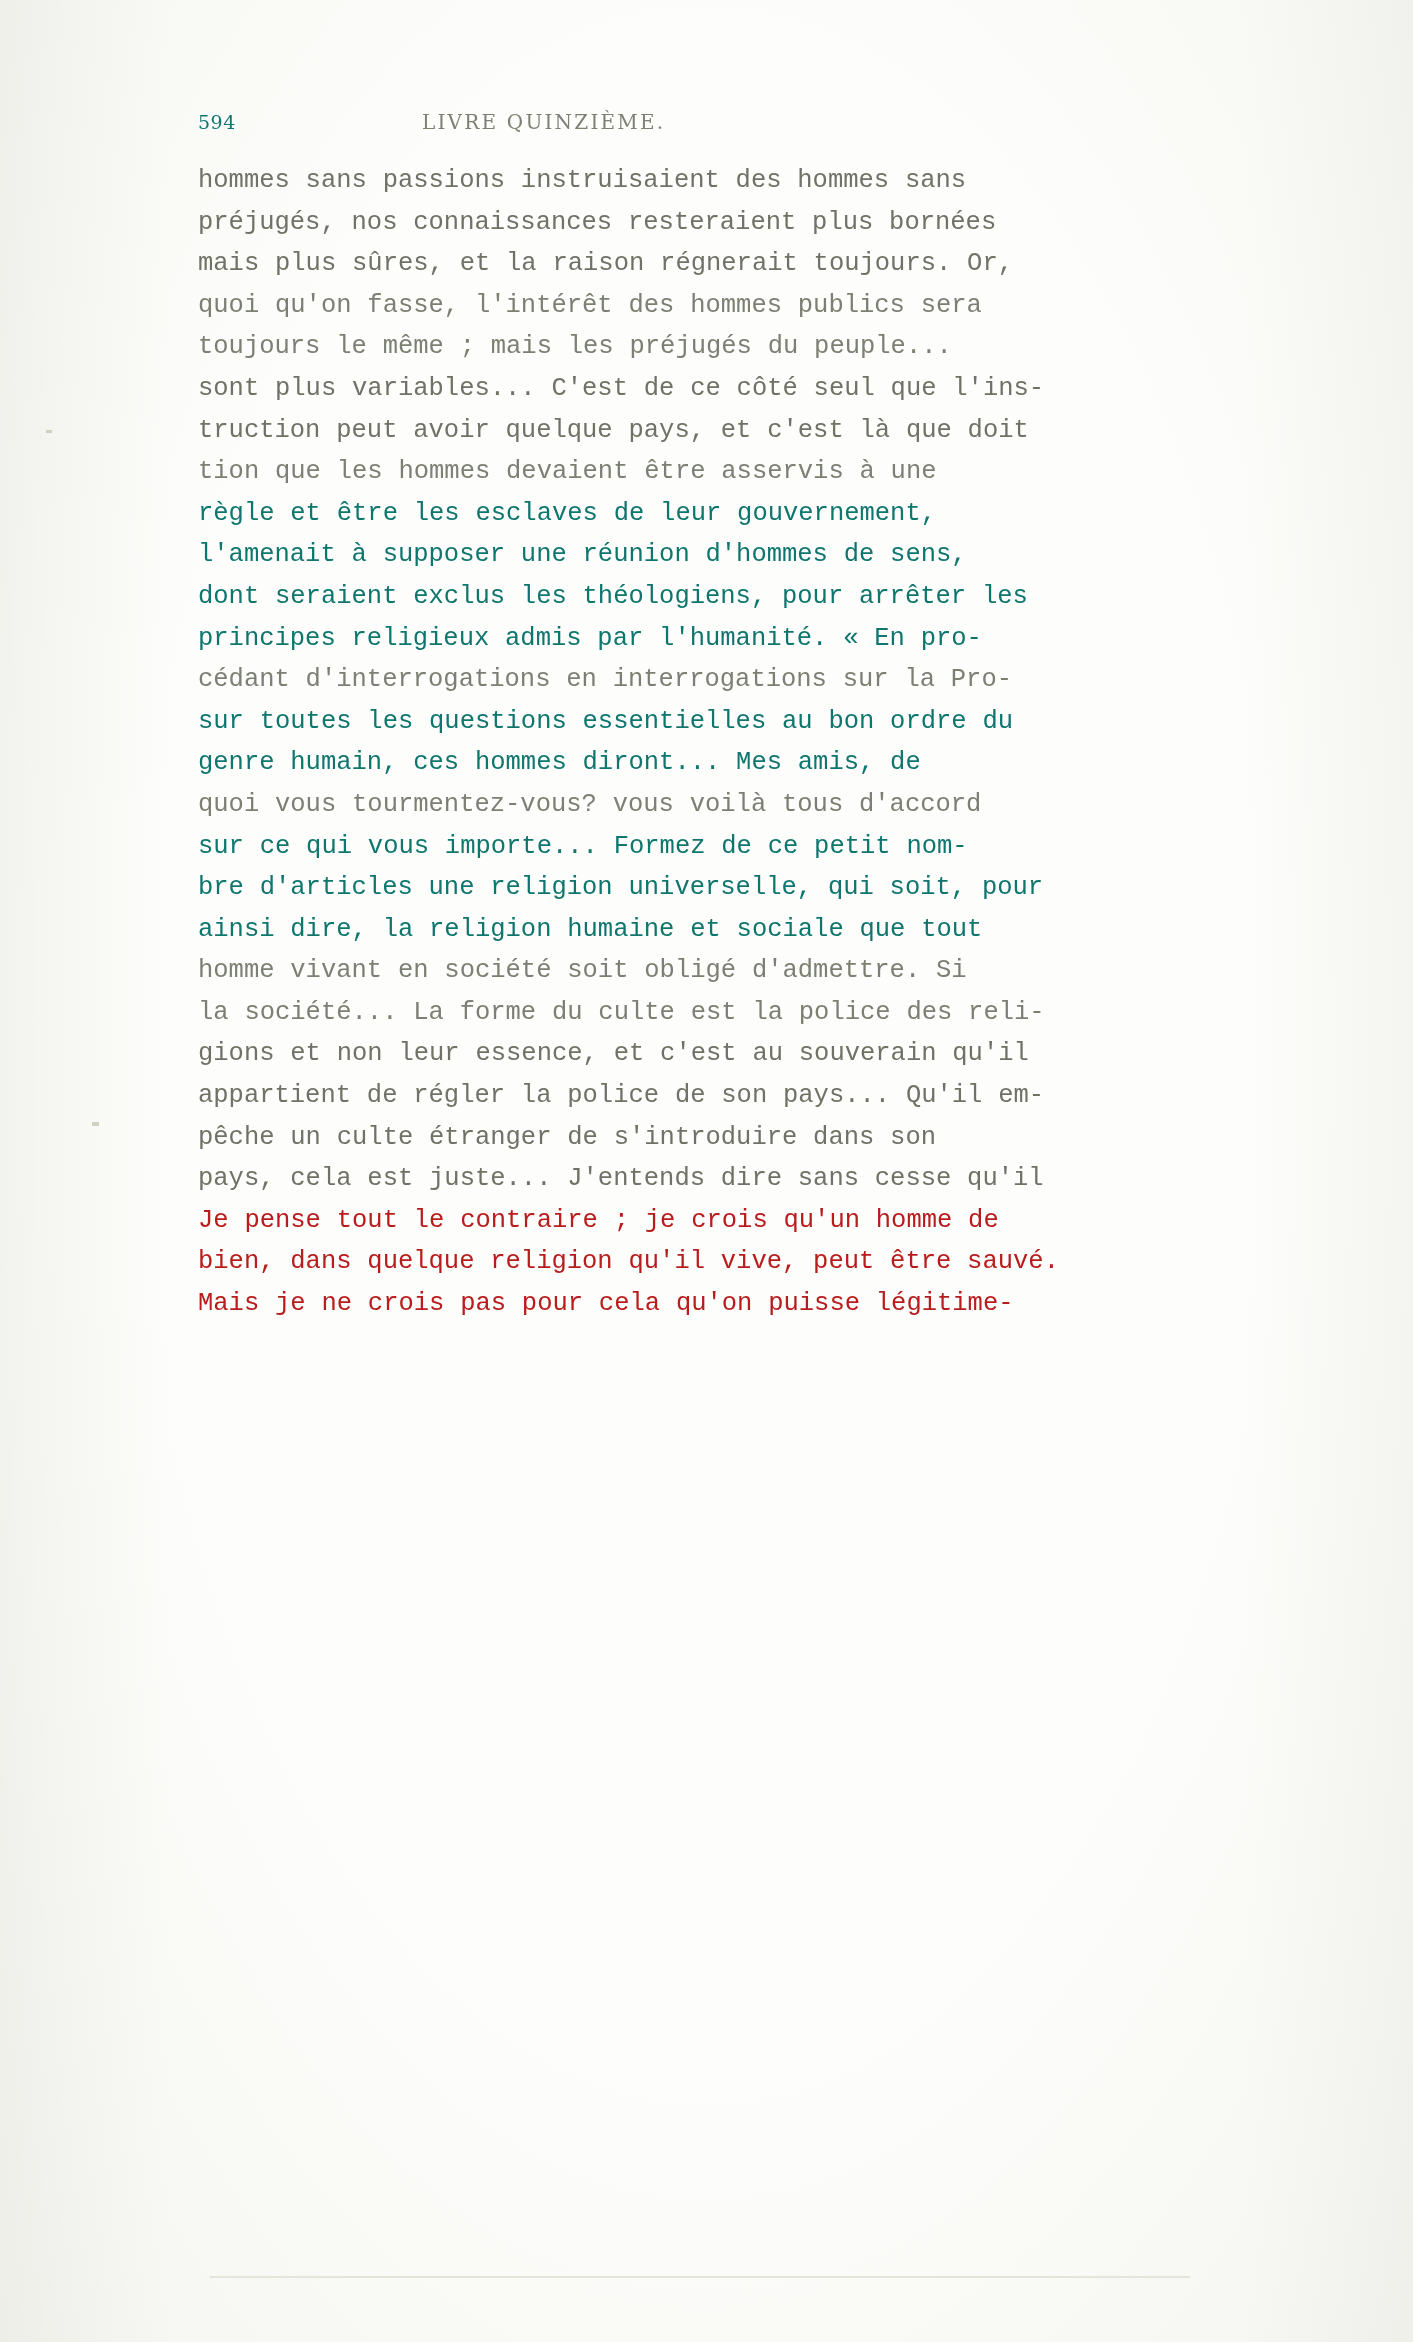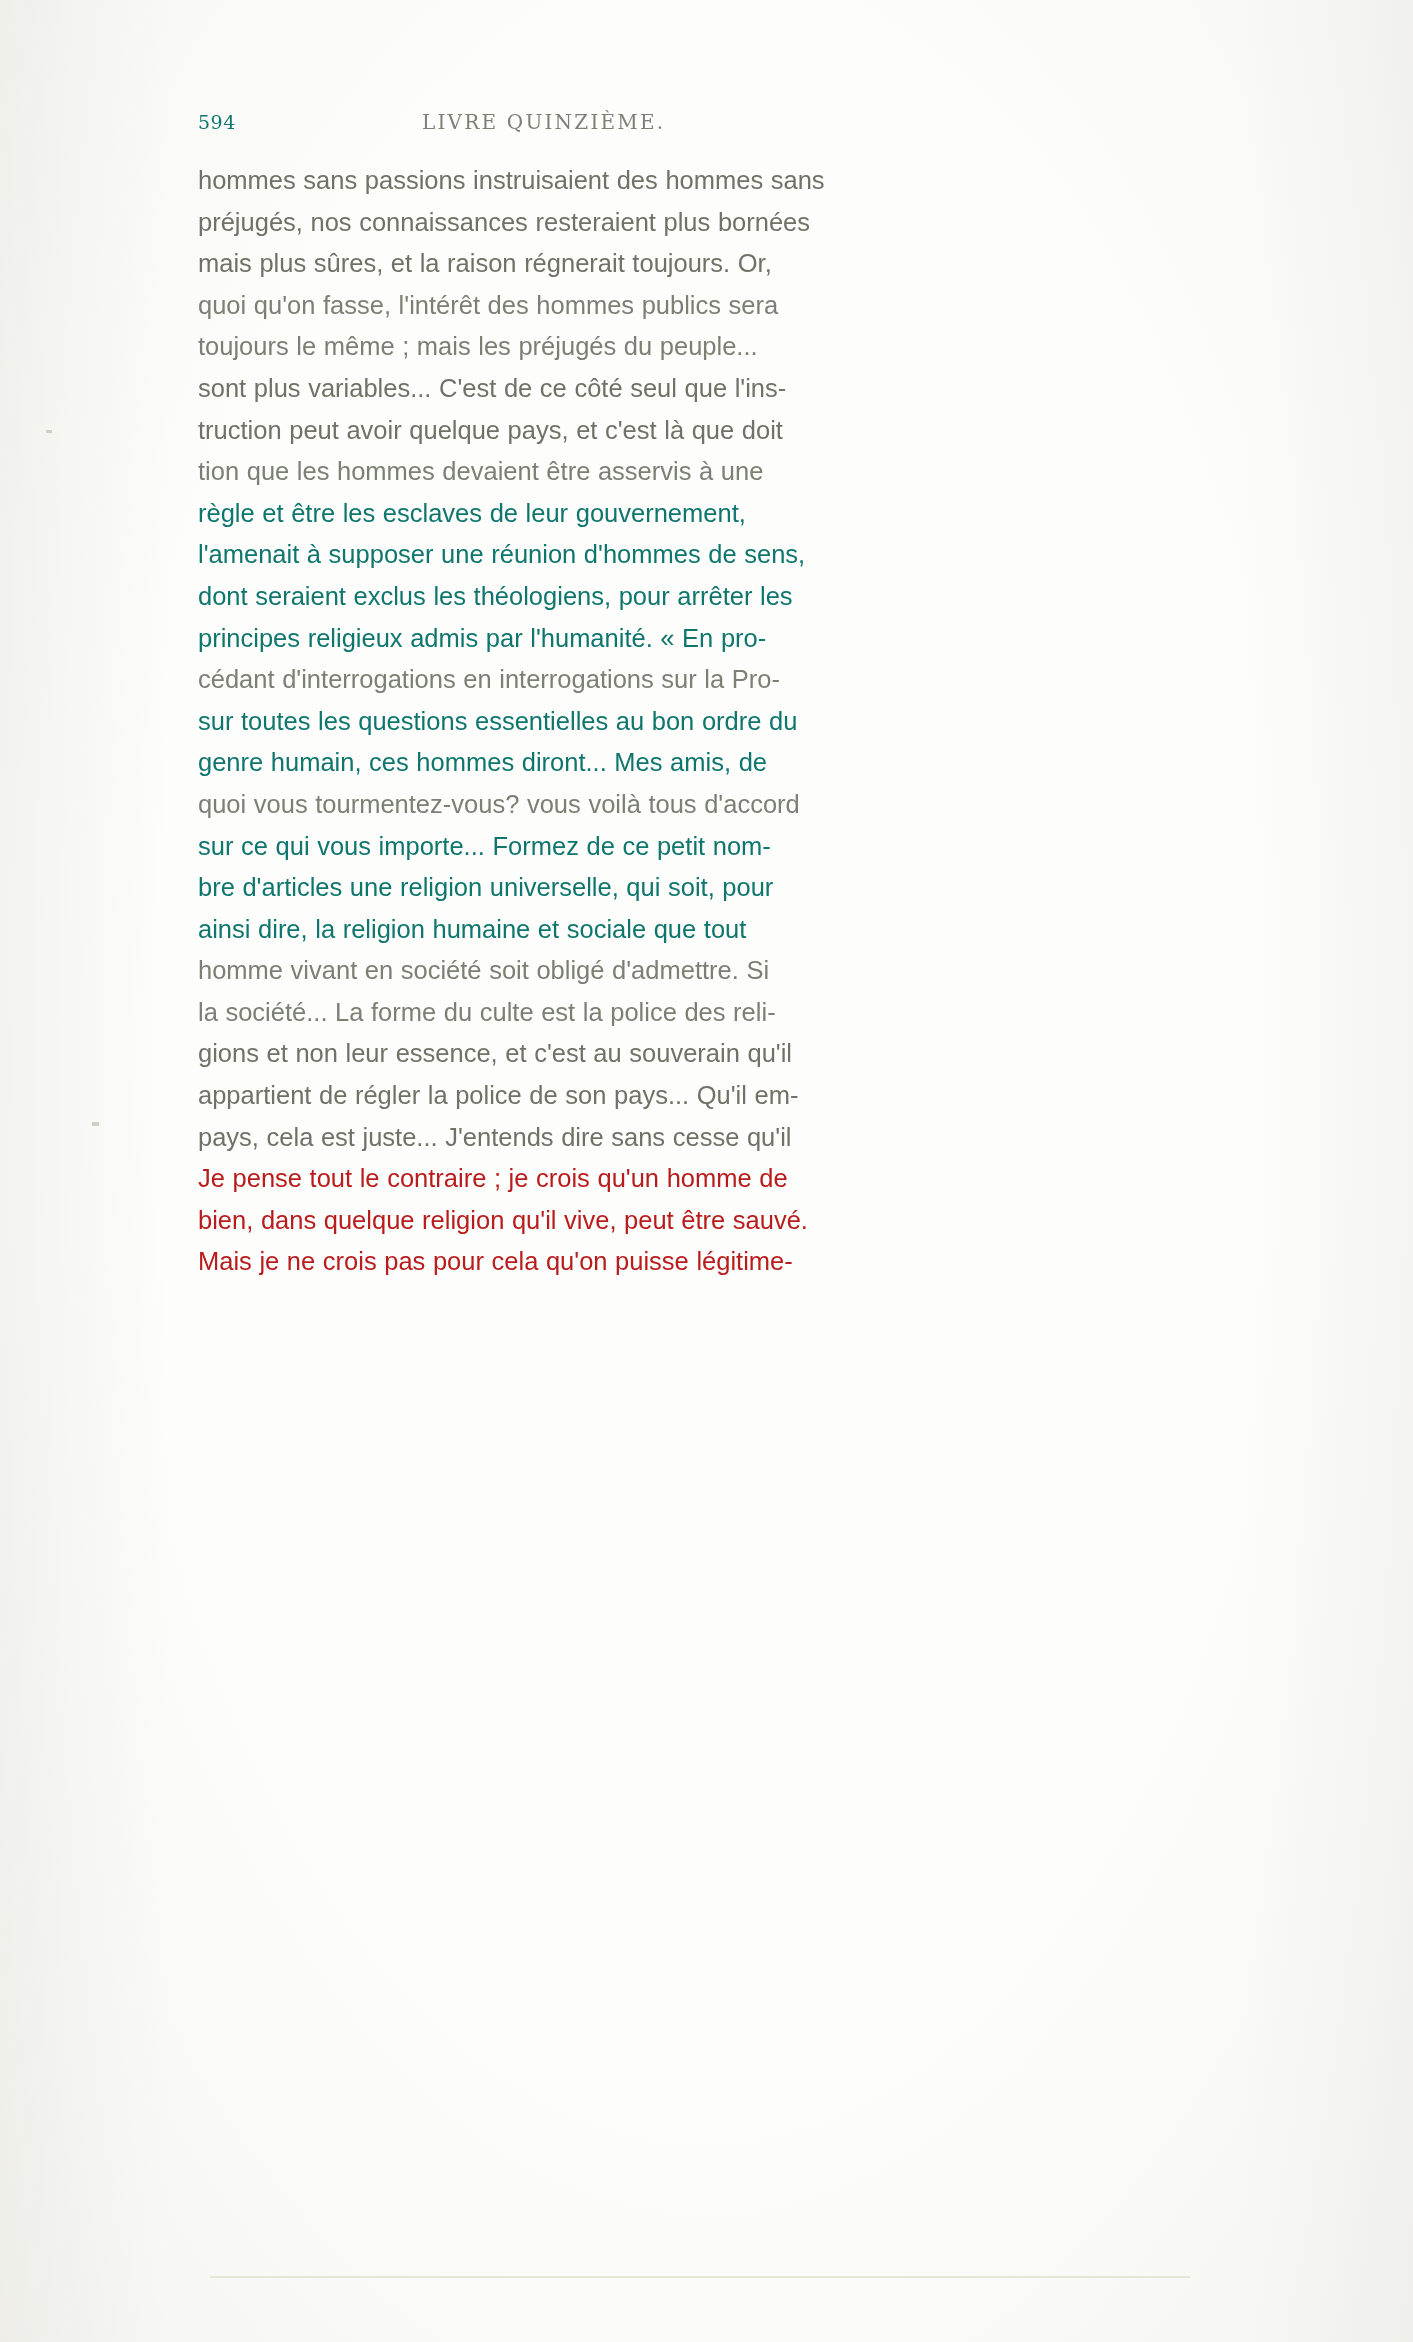--- a/index.html
+++ b/index.html
@@ -52,21 +52,21 @@
   .head-title {
     flex: 1;
     text-align: left;
     font-family: "DejaVu Serif", serif;
     font-size: 20px;
     letter-spacing: 2.2px;
     color: #7d8073;
     padding-left: 24px;
   }
   .body-text {
-    font-family: Liberation Sans, sans-serif;
+    font-family: Liberation Mono, monospace;
     font-size: 25.5px;
     line-height: 41.6px;
     color: #6f7266;
     text-align: justify;
     text-justify: inter-word;
     -webkit-hyphens: none;
     hyphens: none;
     word-spacing: 0.5px;
   }
   .body-text .ln {
@@ -117,20 +117,21 @@
       <span class="ln ink-3">sur  toutes  les  questions  essentielles  au  bon ordre du</span>
       <span class="ln ink-3">genre  humain,  ces hommes diront...  Mes  amis,  de</span>
       <span class="ln ink-2">quoi vous tourmentez-vous? vous voilà tous d'accord</span>
       <span class="ln ink-3">sur ce qui  vous  importe...  Formez de ce petit nom-</span>
       <span class="ln ink-3">bre d'articles une religion universelle, qui soit, pour</span>
       <span class="ln ink-3">ainsi  dire,  la  religion  humaine  et  sociale que  tout</span>
       <span class="ln ink-2">homme vivant en société soit obligé d'admettre. Si</span>
       <span class="ln ink-2">la société... La forme du culte est la police des reli-</span>
       <span class="ln ink-1">gions et non leur essence, et c'est au souverain qu'il</span>
       <span class="ln ink-1">appartient de régler la police de son pays... Qu'il em-</span>
+      <span class="ln ink-1">pêche  un  culte  étranger  de  s'introduire  dans  son</span>
       <span class="ln ink-1">pays, cela est juste... J'entends dire sans cesse qu'il</span>
       <span class="ln ink-4">Je pense tout le contraire ; je crois qu'un homme de</span>
       <span class="ln ink-4">bien, dans quelque religion qu'il vive, peut être sauvé.</span>
       <span class="ln ink-4">Mais je ne crois pas pour cela qu'on  puisse  légitime-</span>
     </div>
 
   </div>
 
   <div class="edge-mark mark-left-1"></div>
   <div class="edge-mark mark-left-2"></div>

